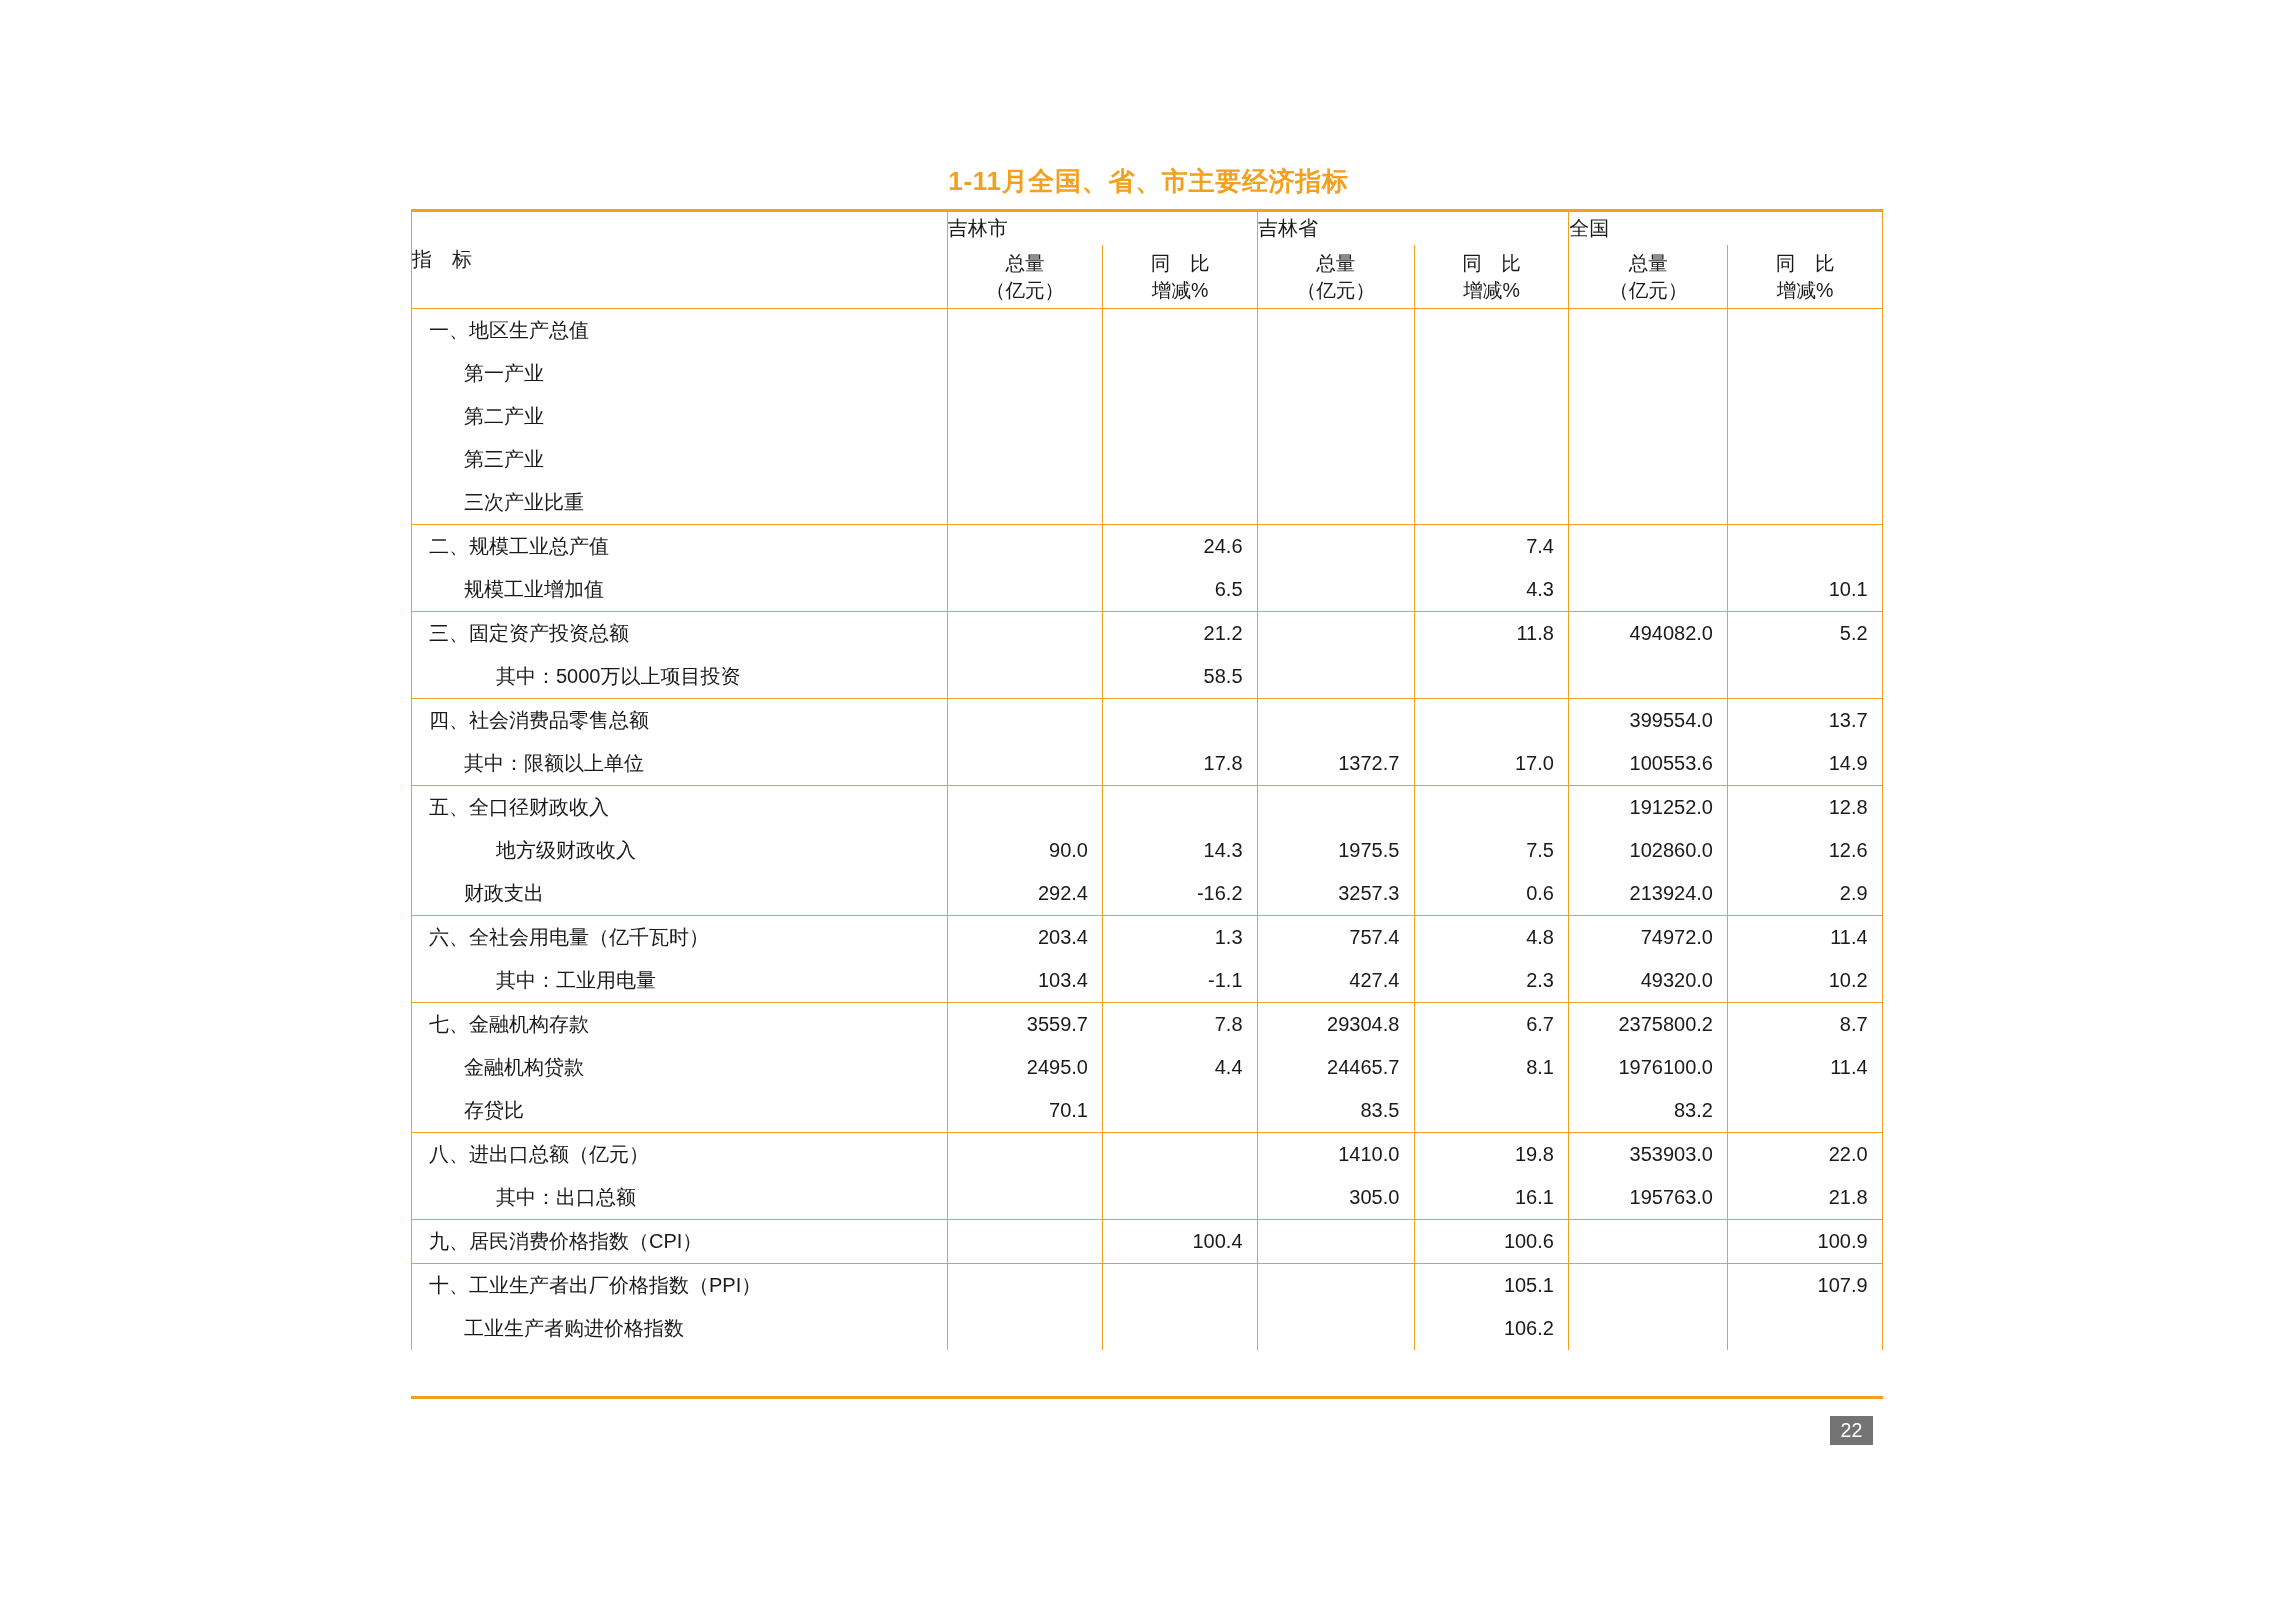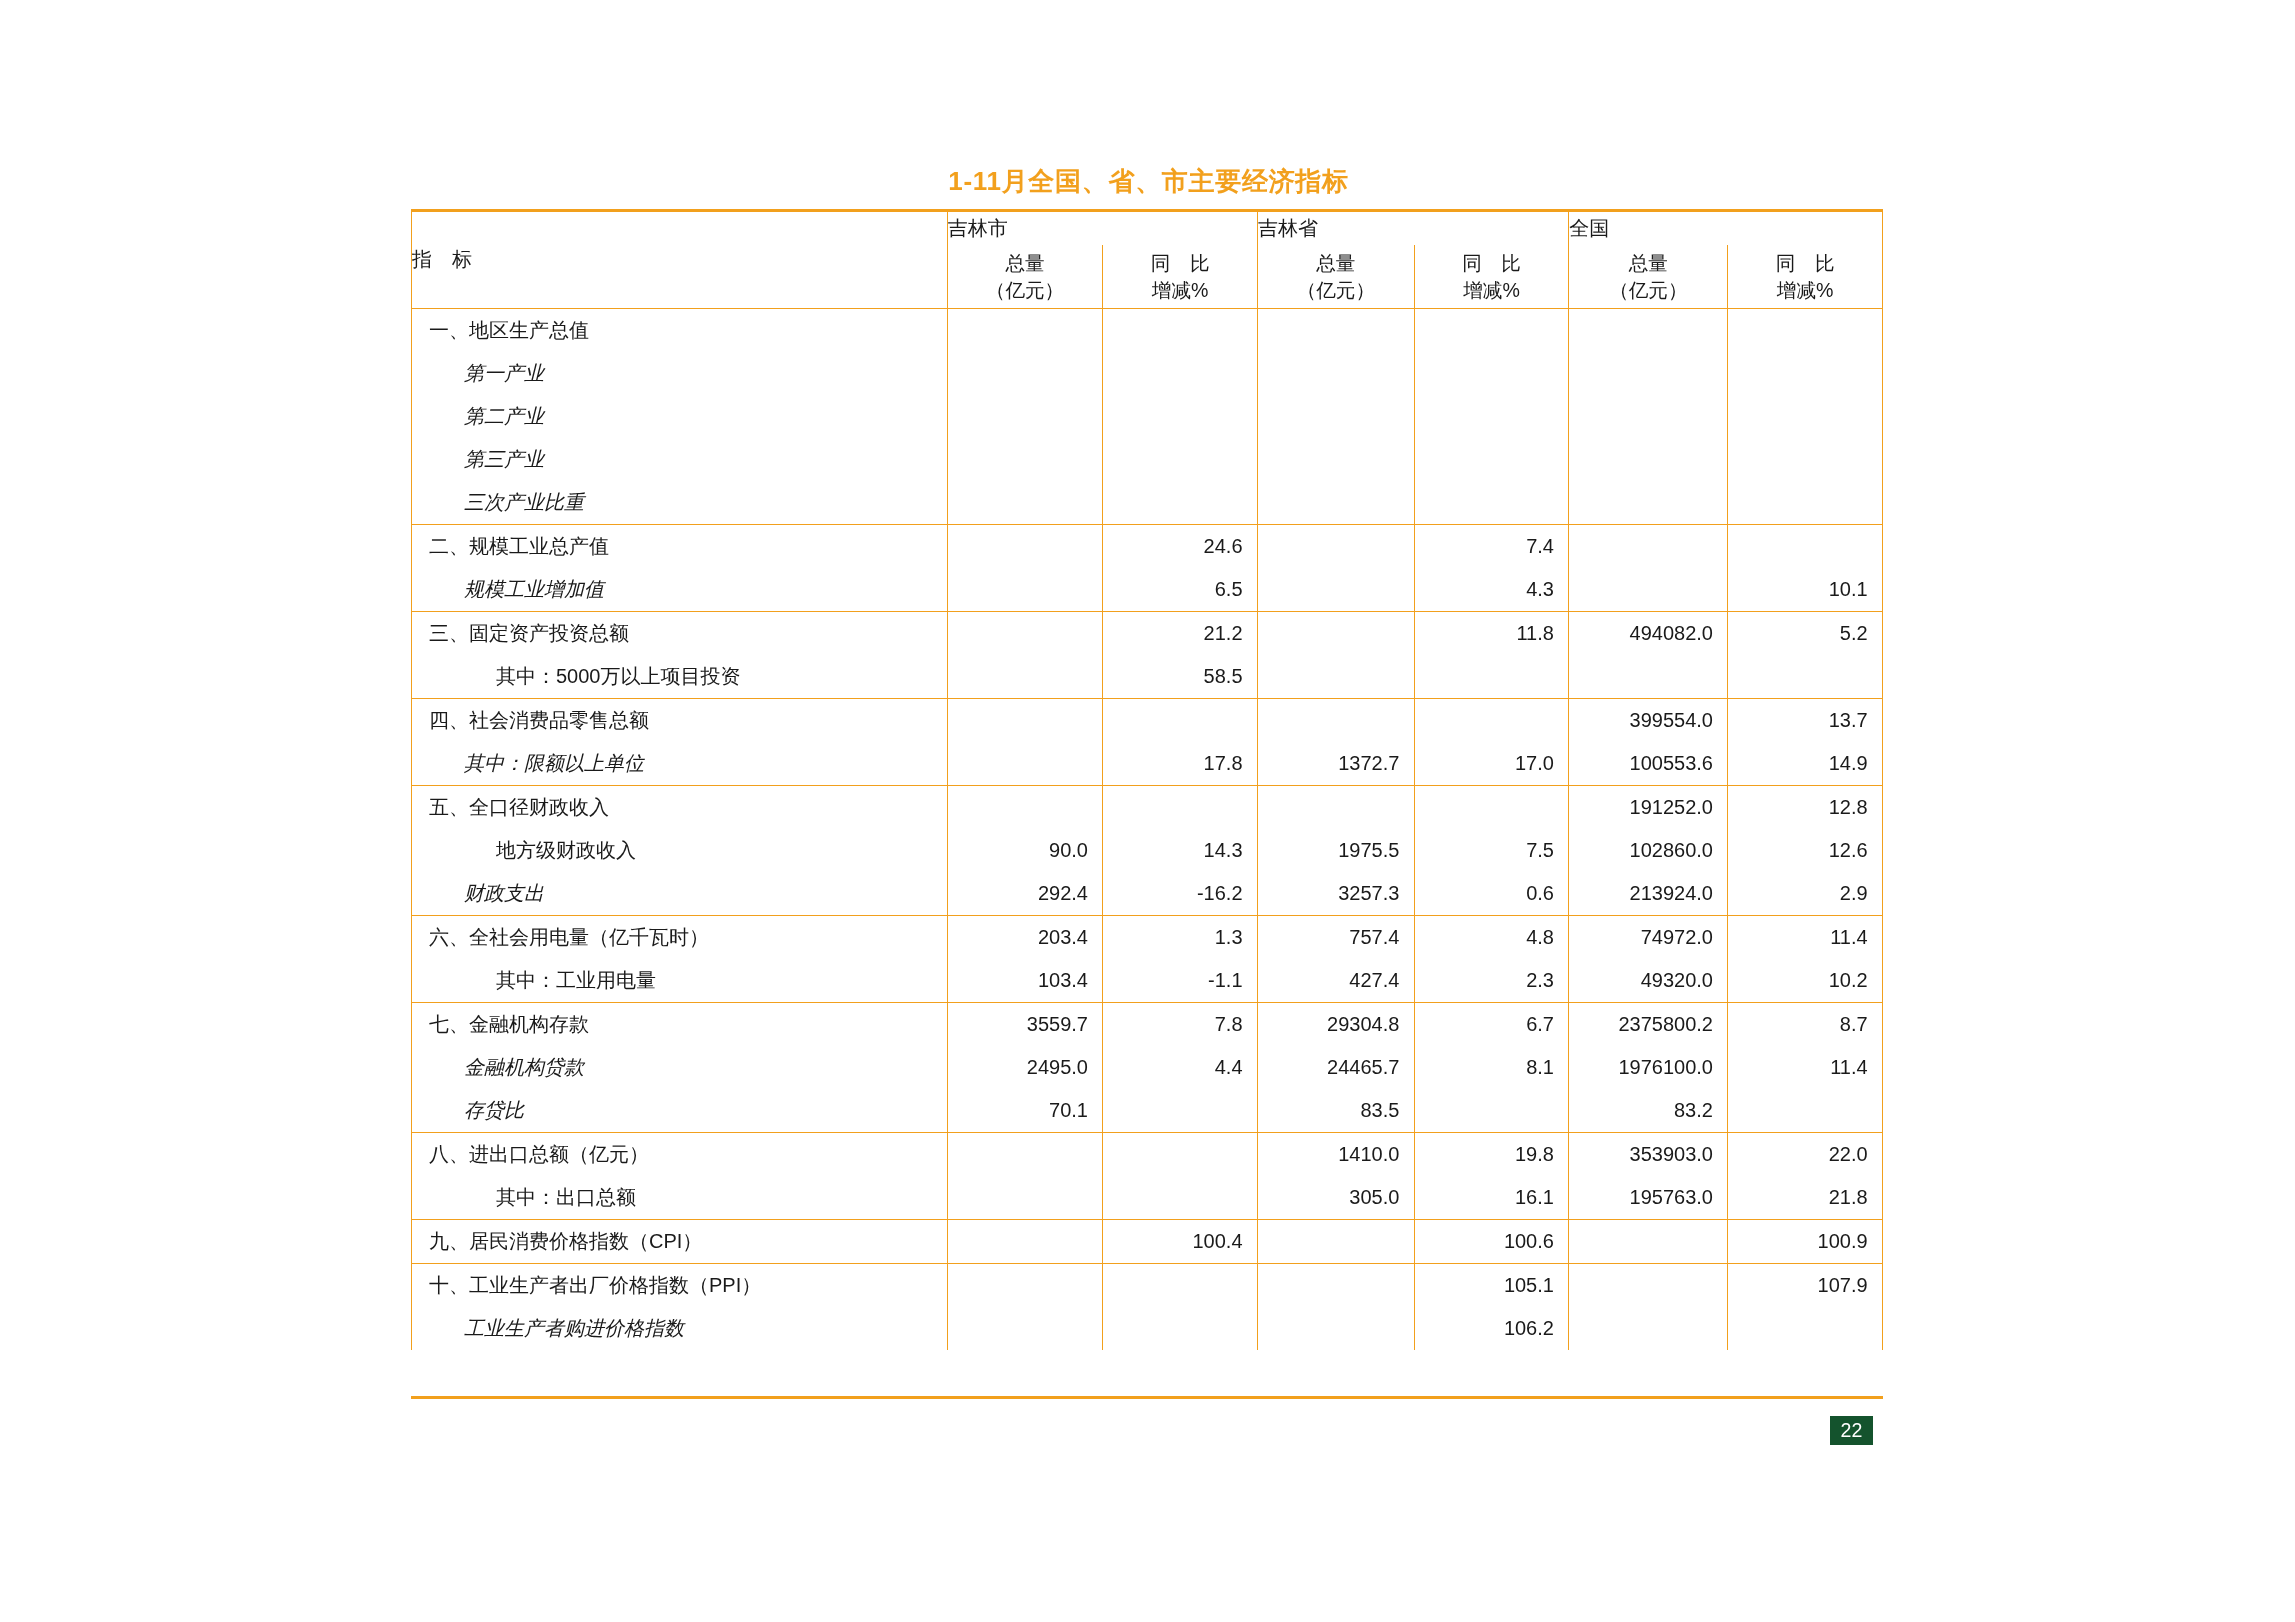--- a/index.html
+++ b/index.html
@@ -86,37 +86,37 @@
   }
   .num {
     text-align: right;
     padding-right: 14.4px !important;
   }
   .lbl {
     text-align: left;
     padding-left: 17px !important;
     white-space: nowrap;
   }
-  .lbl.i1 { padding-left: 52px !important; font-style: italic; }
+  .lbl.i1 { padding-left: 52px !important; }
   .lbl.i2 { padding-left: 84px !important; }
   tr.data td {
     height: 43px;
   }
   .grp-end td {
     border-bottom: 1.3px solid #F2A01D;
   }
   .colw-amount { width: 149px; }
   .colw-yoy { width: 149px; }
   .page-num {
     position: absolute;
     left: 1830px;
     top: 1416px;
     width: 43px;
     height: 29px;
-    background: #14532d;
+    background: #737373;
     color: #ffffff;
     font-size: 19.6px;
     text-align: center;
     line-height: 29px;
   }
 </style>
 </head>
 <body>
 
 <div class="page">

